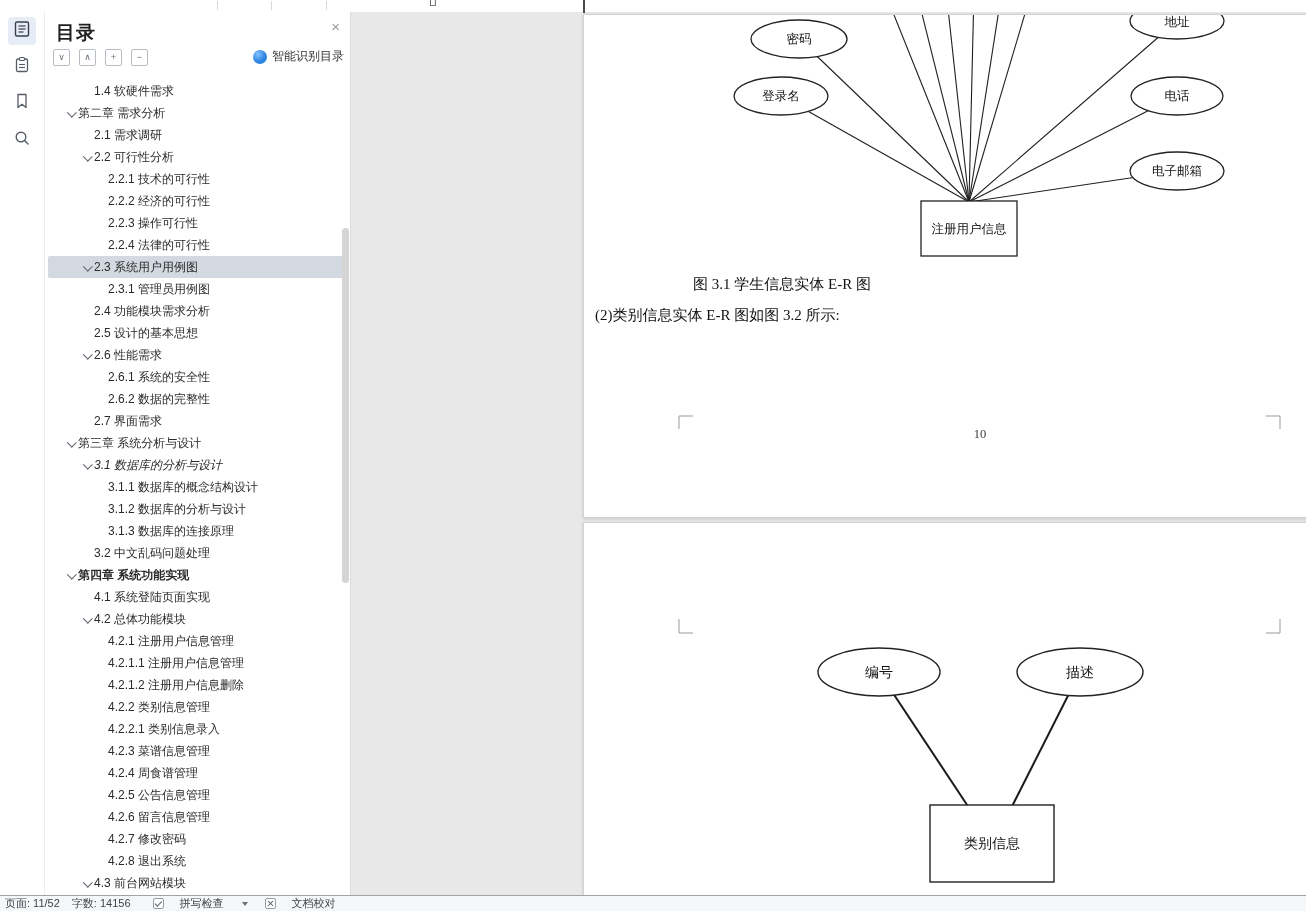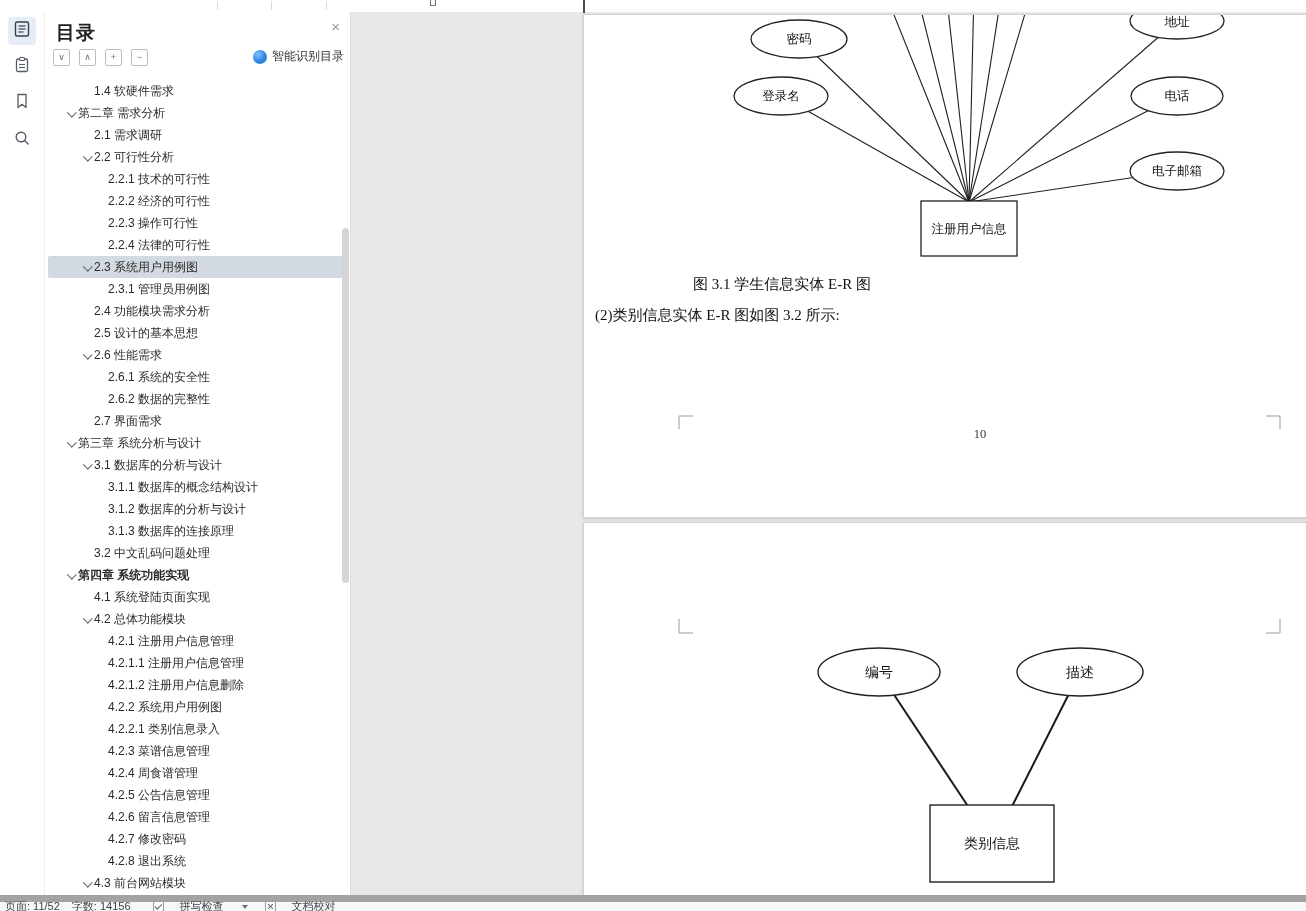--- a/index.html
+++ b/index.html
@@ -39,21 +39,21 @@
   .page1{top:2px;height:502px;}
   .page2{top:510px;height:373px;border-bottom:none;}
   .er-svg{position:absolute;left:0;top:0;}
   .er-label text{font-family:"Liberation Serif","DejaVu Serif",serif;font-size:12.5px;fill:#111;text-anchor:middle;}
   .er-label.big text{font-size:14px;}
   .doc-caption{position:absolute;left:0;top:260px;width:396px;text-align:center;font-family:"Liberation Serif","DejaVu Serif",serif;font-size:15px;color:#111;}
   .doc-body{position:absolute;left:3px;top:291px;font-family:"Liberation Serif","DejaVu Serif",serif;font-size:15px;color:#111;margin-left:8px;}
   .page-num{position:absolute;left:376px;top:412px;width:40px;text-align:center;font-family:"Liberation Serif","DejaVu Serif",serif;font-size:12.5px;color:#3a3a3a;}
 
   
-  .status-bar{position:absolute;left:0;top:895px;width:1306px;height:16px;background:#f6f7f9;border-top:7px solid #a3a3a3;display:flex;align-items:center;padding-left:5px;font-size:11px;color:#3f444a;z-index:7;box-sizing:border-box;}
+  .status-bar{position:absolute;left:0;top:895px;width:1306px;height:16px;background:#f6f7f9;border-top:1px solid #a3a3a3;display:flex;align-items:center;padding-left:5px;font-size:11px;color:#3f444a;z-index:7;box-sizing:border-box;}
   .sb-page{margin-right:12px;cursor:pointer;}
   .sb-words{margin-right:22px;cursor:pointer;}
   .sb-item{display:inline-flex;align-items:center;gap:16px;margin-right:17px;cursor:pointer;}
   .sb-box{width:11px;height:11px;border:1px solid #979da4;border-radius:2px;position:relative;display:inline-block;background:#fff;box-sizing:border-box;}
   .sb-box.check::after{content:"";position:absolute;left:1.5px;top:1.5px;width:5.5px;height:3px;border-left:1.4px solid #586068;border-bottom:1.4px solid #586068;transform:rotate(-45deg);}
   .sb-box.cross::before{content:"";position:absolute;left:1px;top:4px;width:7px;height:1.3px;background:#586068;transform:rotate(45deg);}
   .sb-box.cross::after{content:"";position:absolute;left:1px;top:4px;width:7px;height:1.3px;background:#586068;transform:rotate(-45deg);}
   .sb-caret{width:0;height:0;border-left:3.5px solid transparent;border-right:3.5px solid transparent;border-top:4px solid #6a7077;margin-left:2px;}
 </style>
 </head>
@@ -185,21 +185,21 @@
         <div class="toc-row" style="padding-left: 34px;">
           <span class="spacer"></span>
           <span>2.7 界面需求</span>
         </div>
         <div class="toc-row" style="padding-left: 18px;">
           <span class="chev">
             <i></i>
           </span>
           <span>第三章 系统分析与设计</span>
         </div>
-        <div class="toc-row" style="padding-left: 34px;">
+        <div class="toc-row" style="padding-left: 34px; font-style: italic;">
           <span class="chev">
             <i></i>
           </span>
           <span>3.1 数据库的分析与设计</span>
         </div>
         <div class="toc-row" style="padding-left: 60px;">
           <span>3.1.1 数据库的概念结构设计</span>
         </div>
         <div class="toc-row" style="padding-left: 60px;">
           <span>3.1.2 数据库的分析与设计</span>
@@ -230,21 +230,21 @@
         <div class="toc-row" style="padding-left: 60px;">
           <span>4.2.1 注册用户信息管理</span>
         </div>
         <div class="toc-row" style="padding-left: 60px;">
           <span>4.2.1.1 注册用户信息管理</span>
         </div>
         <div class="toc-row" style="padding-left: 60px;">
           <span>4.2.1.2 注册用户信息删除</span>
         </div>
         <div class="toc-row" style="padding-left: 60px;">
-          <span>4.2.2 系统用户用例图</span>
+          <span>4.2.2 类别信息管理</span>
         </div>
         <div class="toc-row" style="padding-left: 60px;">
           <span>4.2.2.1 类别信息录入</span>
         </div>
         <div class="toc-row" style="padding-left: 60px;">
           <span>4.2.3 菜谱信息管理</span>
         </div>
         <div class="toc-row" style="padding-left: 60px;">
           <span>4.2.4 周食谱管理</span>
         </div>

